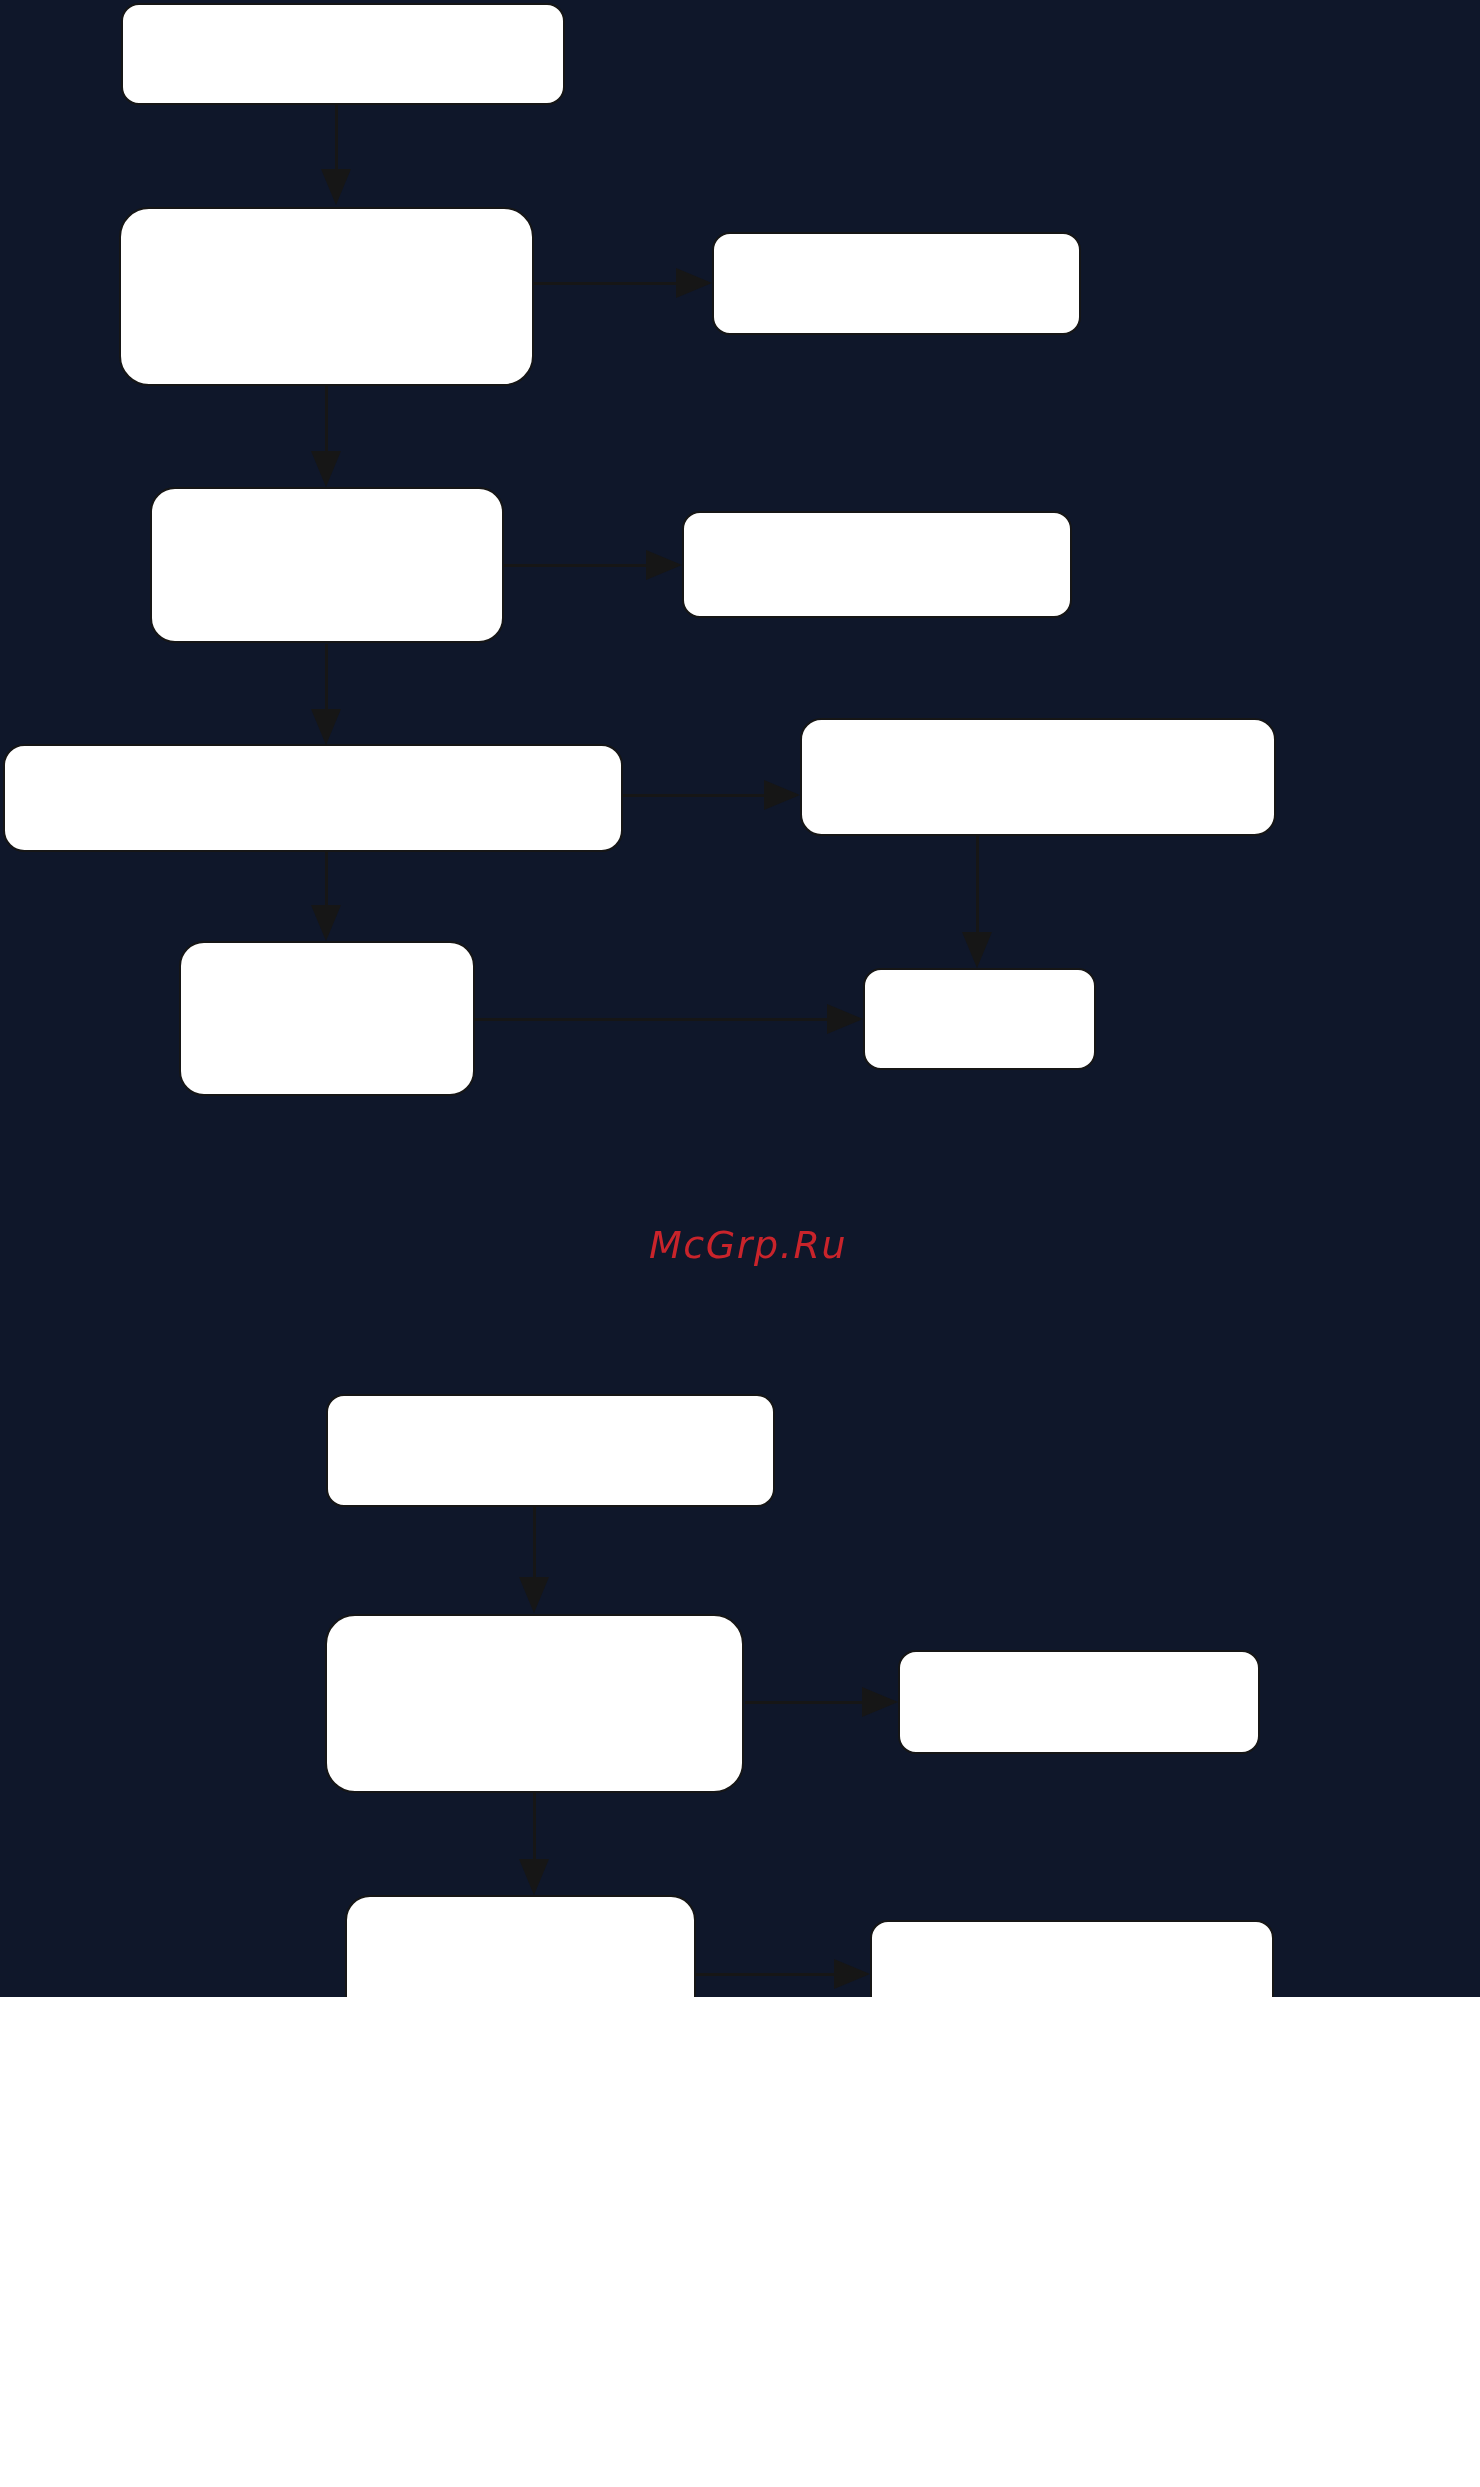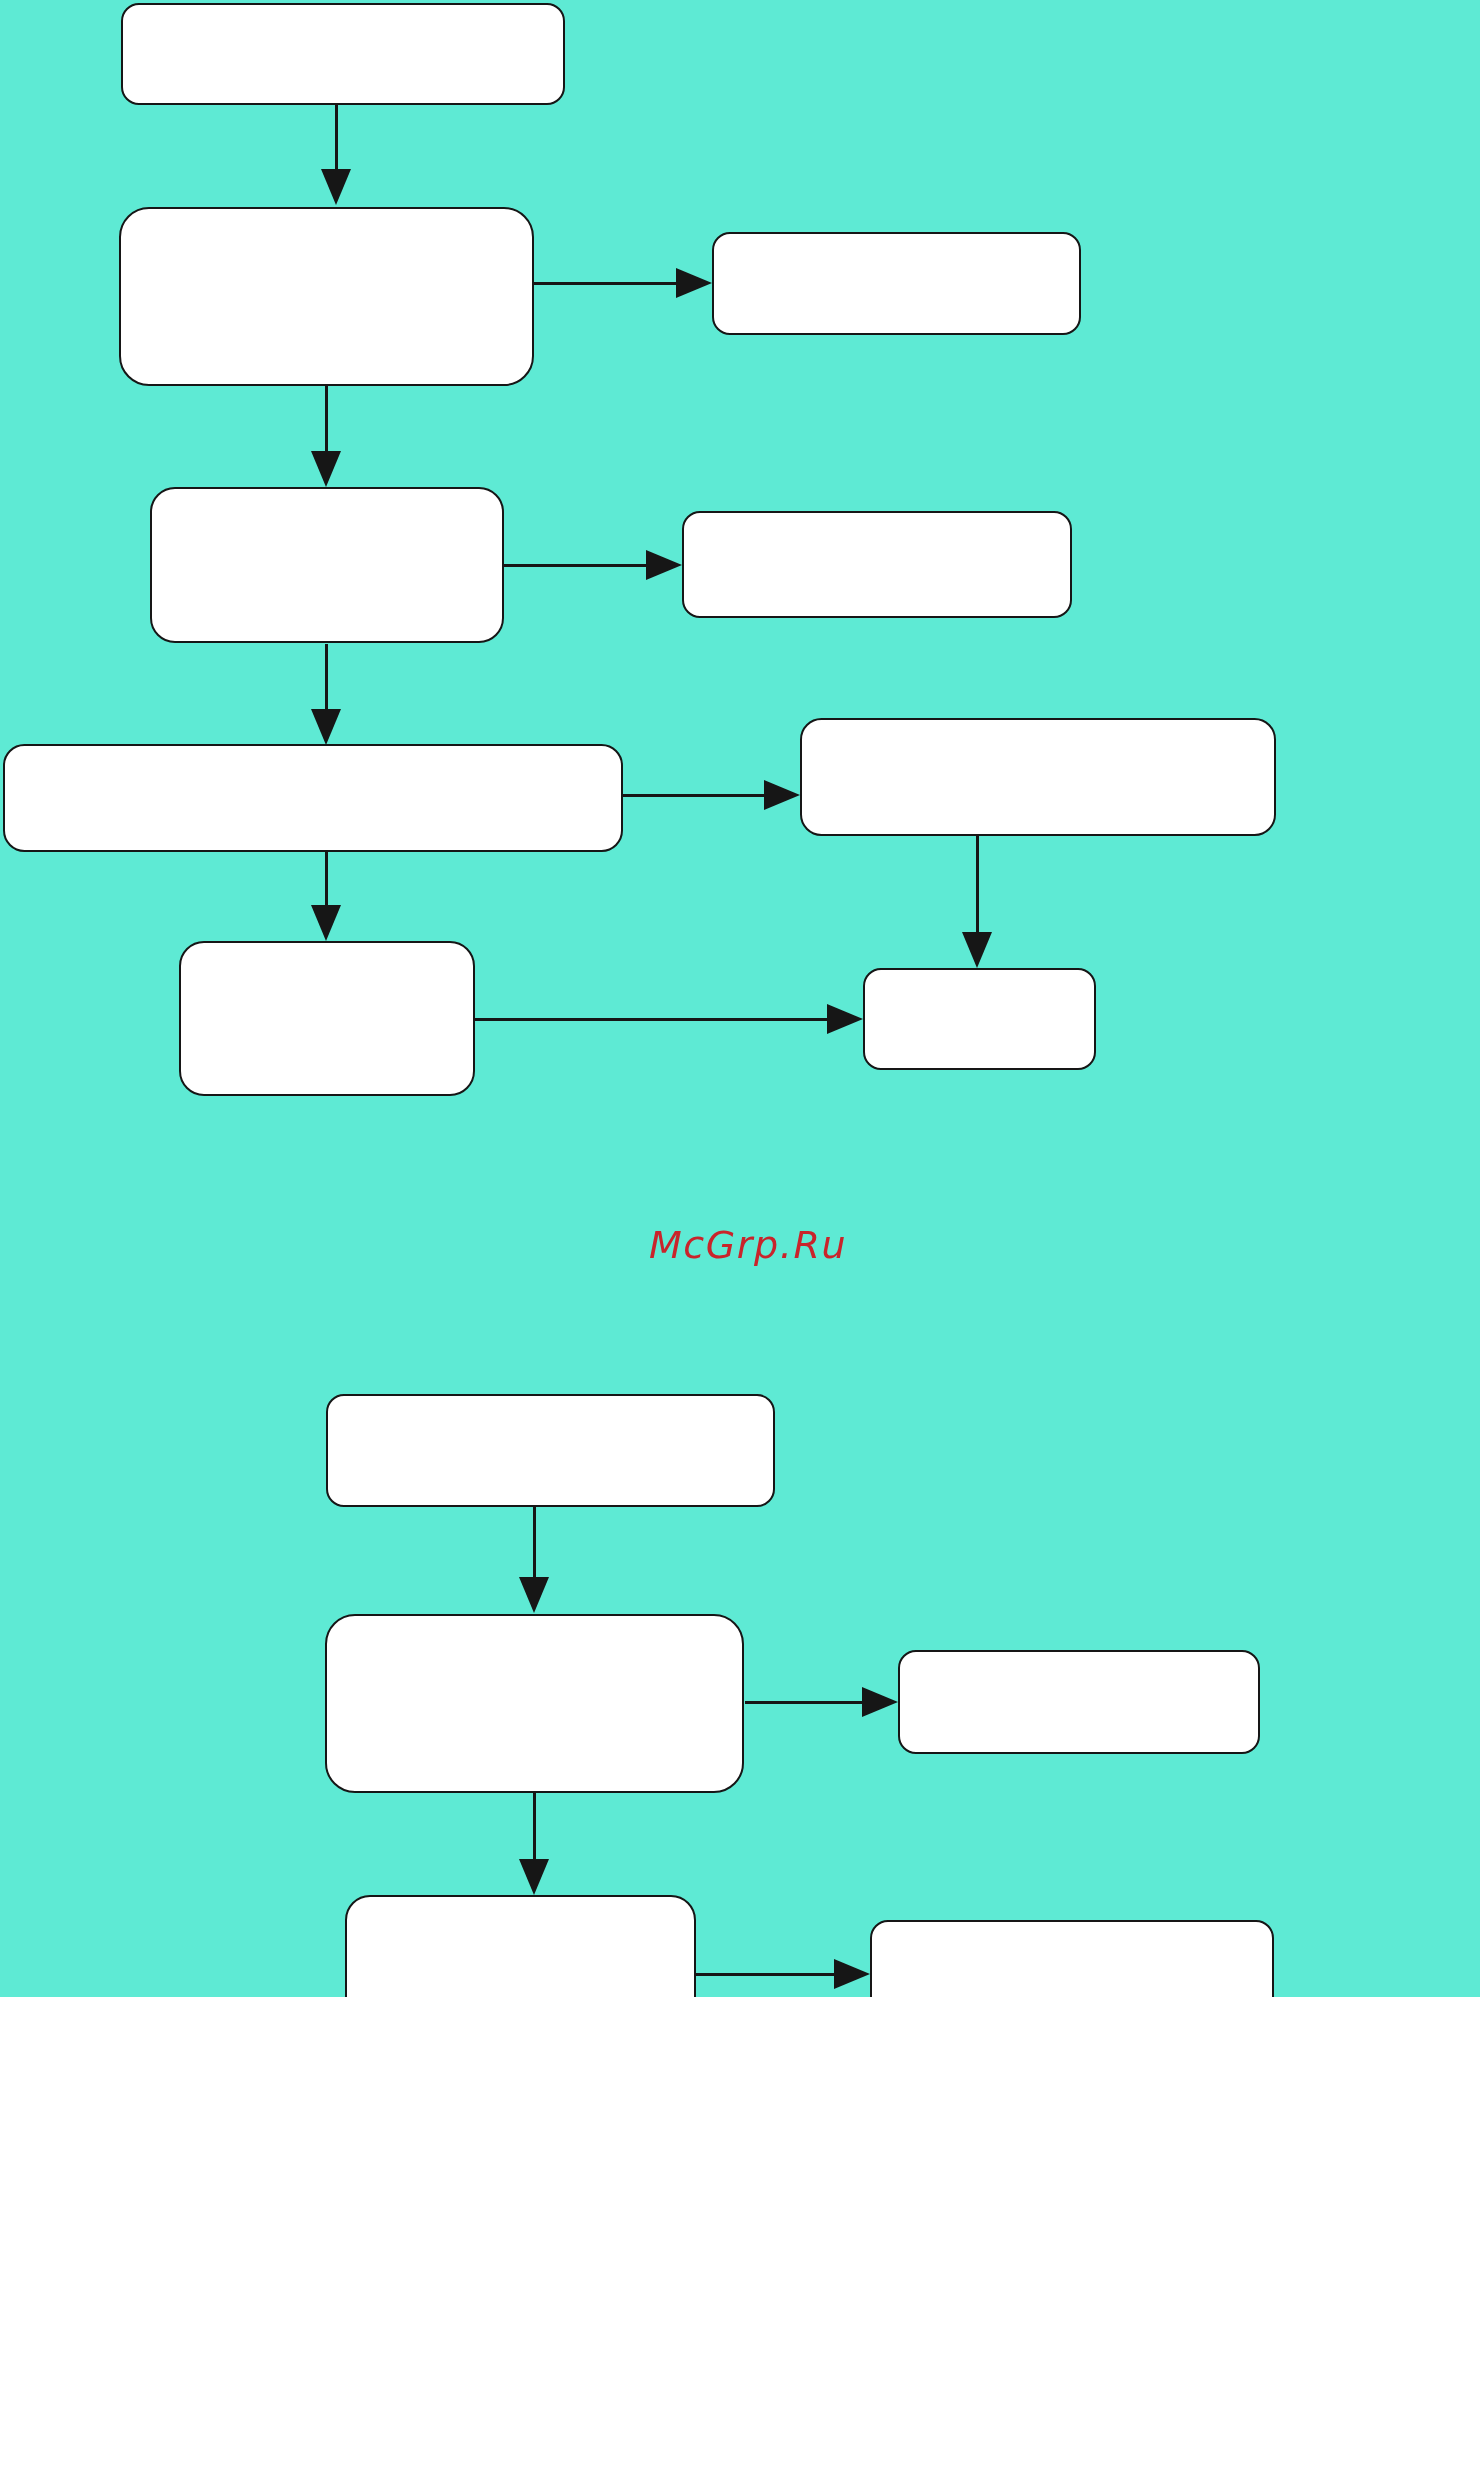--- a/index.html
+++ b/index.html
@@ -1,16 +1,16 @@
 <!DOCTYPE html>
 <html style="font-size:13px"><head>
 <meta charset="utf-8">
 <style>
   html,body{margin:0;padding:0;background:#ffffff;}
-  #page{position:relative;width:1480px;height:1997px;background:#5eead4;overflow:hidden;
+  #page{position:relative;width:1480px;height:1997px;background:#0f172a;overflow:hidden;
         font-family:"DejaVu Sans",sans-serif;}
   .node{position:absolute;background:#ffffff;border:2.5px solid #161616;box-sizing:border-box;}
   .node span{display:block;width:100%;height:100%;}
   .vline{position:absolute;width:3.3px;background:#161616;}
   .hline{position:absolute;height:3.3px;background:#161616;}
   .head-d{position:absolute;width:0;height:0;
           border-left:15.6px solid transparent;border-right:15.6px solid transparent;
           border-top:36px solid #161616;}
   .head-r{position:absolute;width:0;height:0;
           border-top:15.6px solid transparent;border-bottom:15.6px solid transparent;

